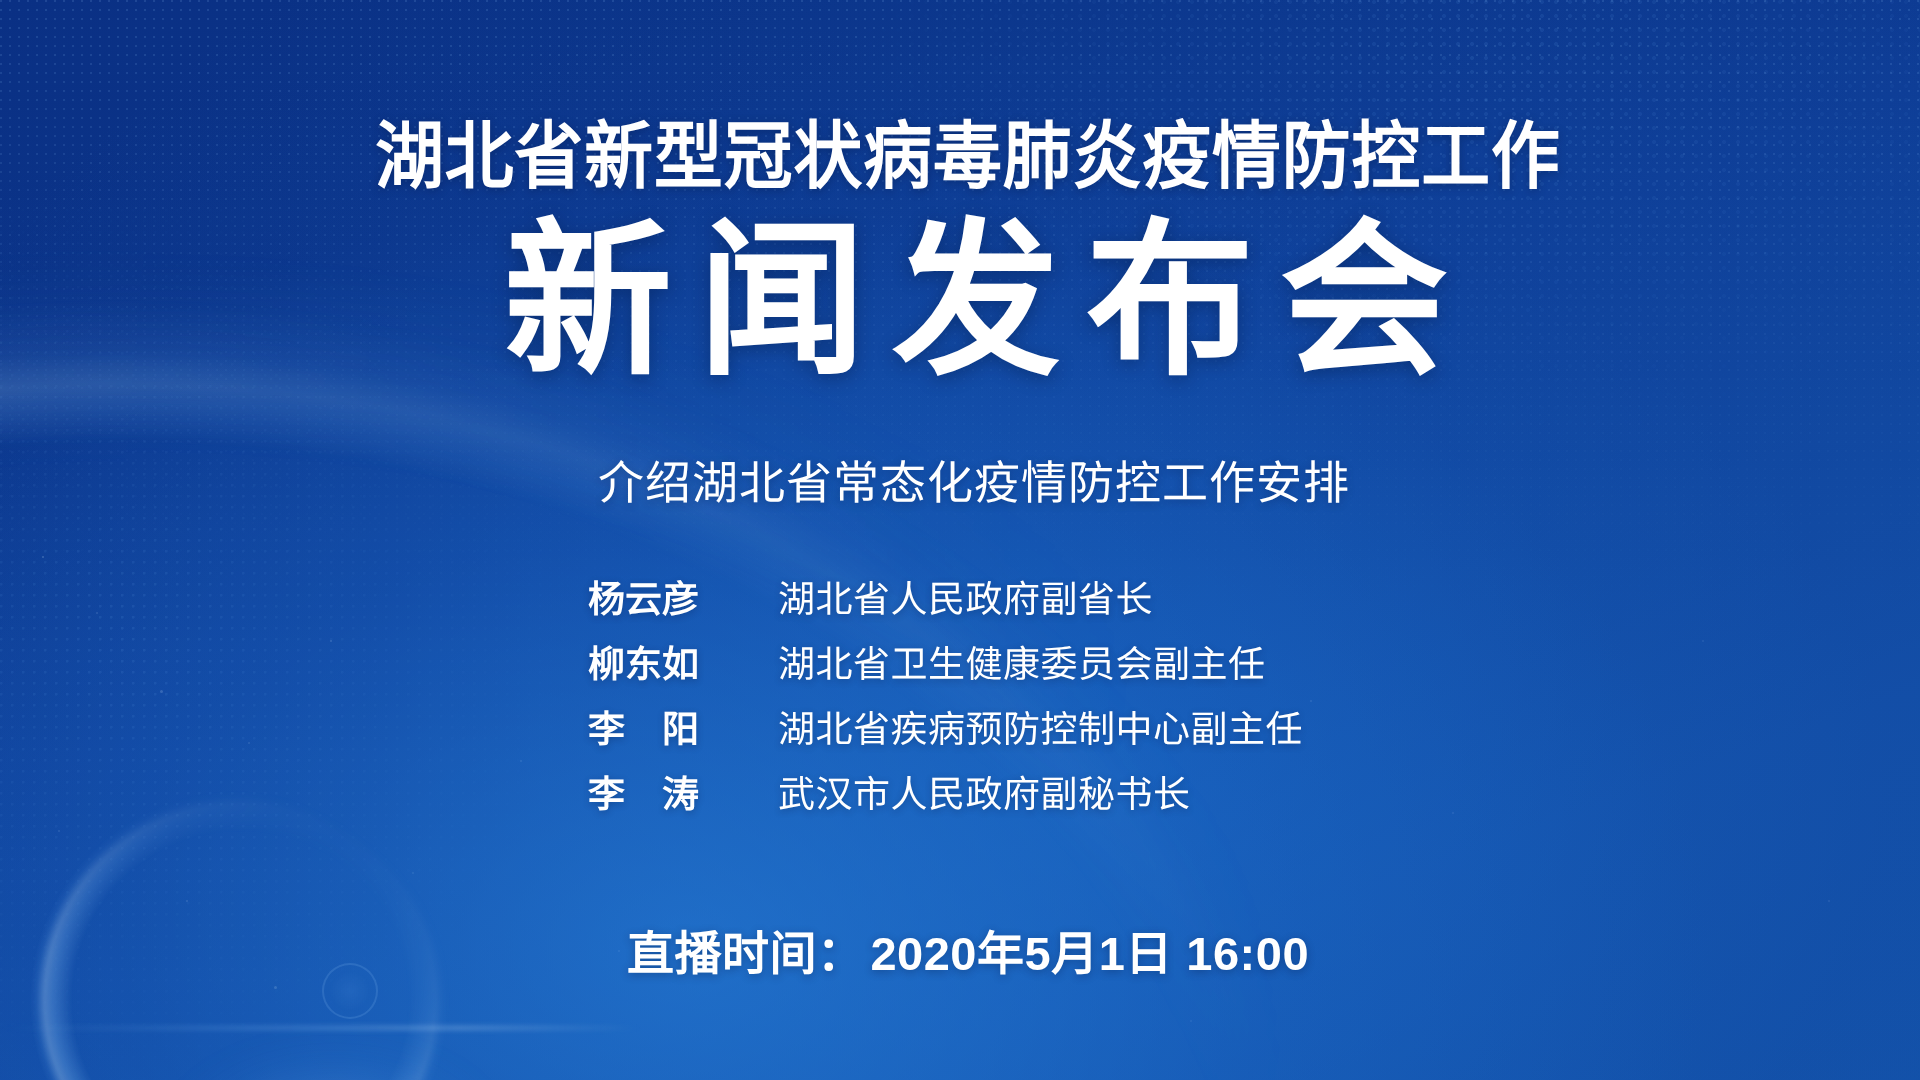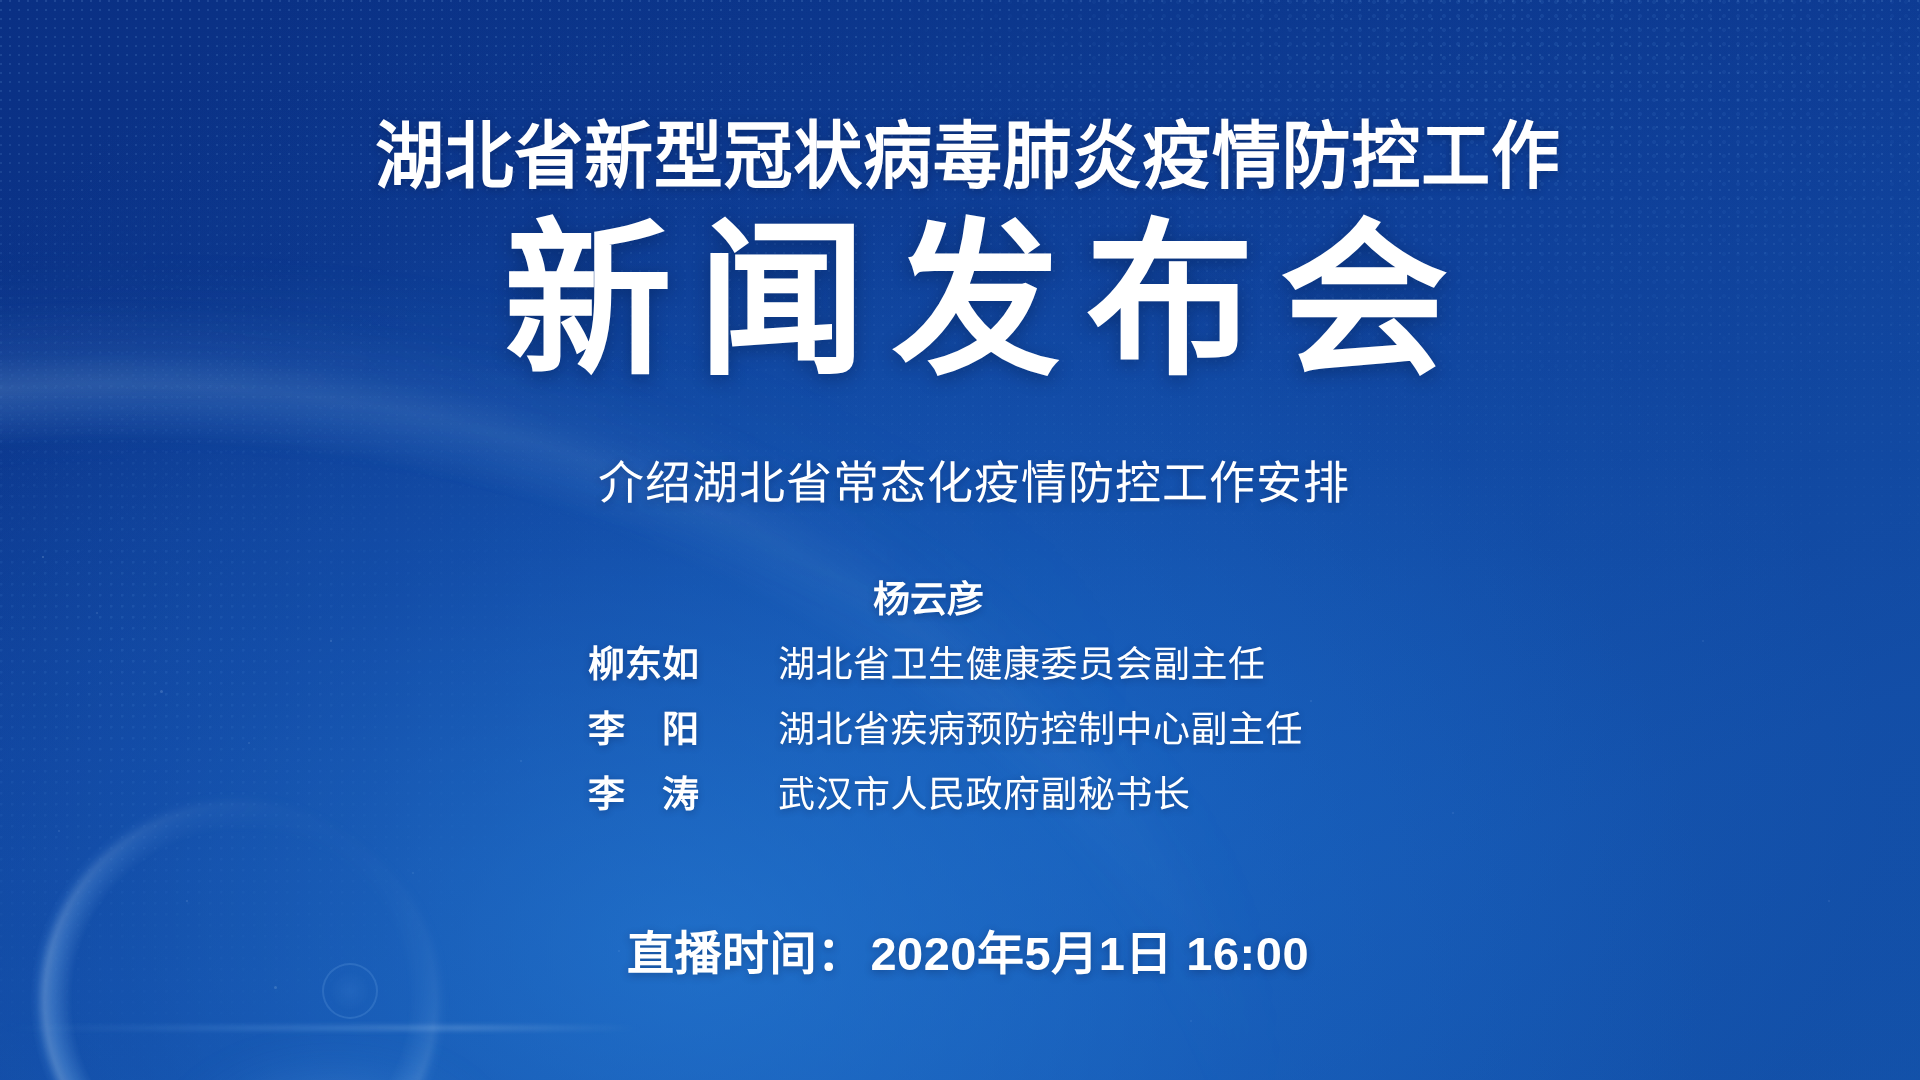--- a/index.html
+++ b/index.html
@@ -289,20 +289,21 @@
     <div class="title-top">湖北省新型冠状病毒肺炎疫情防控工作</div>
 
     <div class="headline">新闻发布会</div>
 
     <div class="subtitle">介绍湖北省常态化疫情防控工作安排</div>
 
     <div class="speakers">
 
       <div class="speaker-row">
         <span class="sp-name">杨云彦</span>
+        <span class="sp-role">湖北省人民政府副省长</span>
       </div>
 
       <div class="speaker-row">
         <span class="sp-name">柳东如</span>
         <span class="sp-role">湖北省卫生健康委员会副主任</span>
       </div>
 
       <div class="speaker-row">
         <span class="sp-name">李　阳</span>
         <span class="sp-role">湖北省疾病预防控制中心副主任</span>

